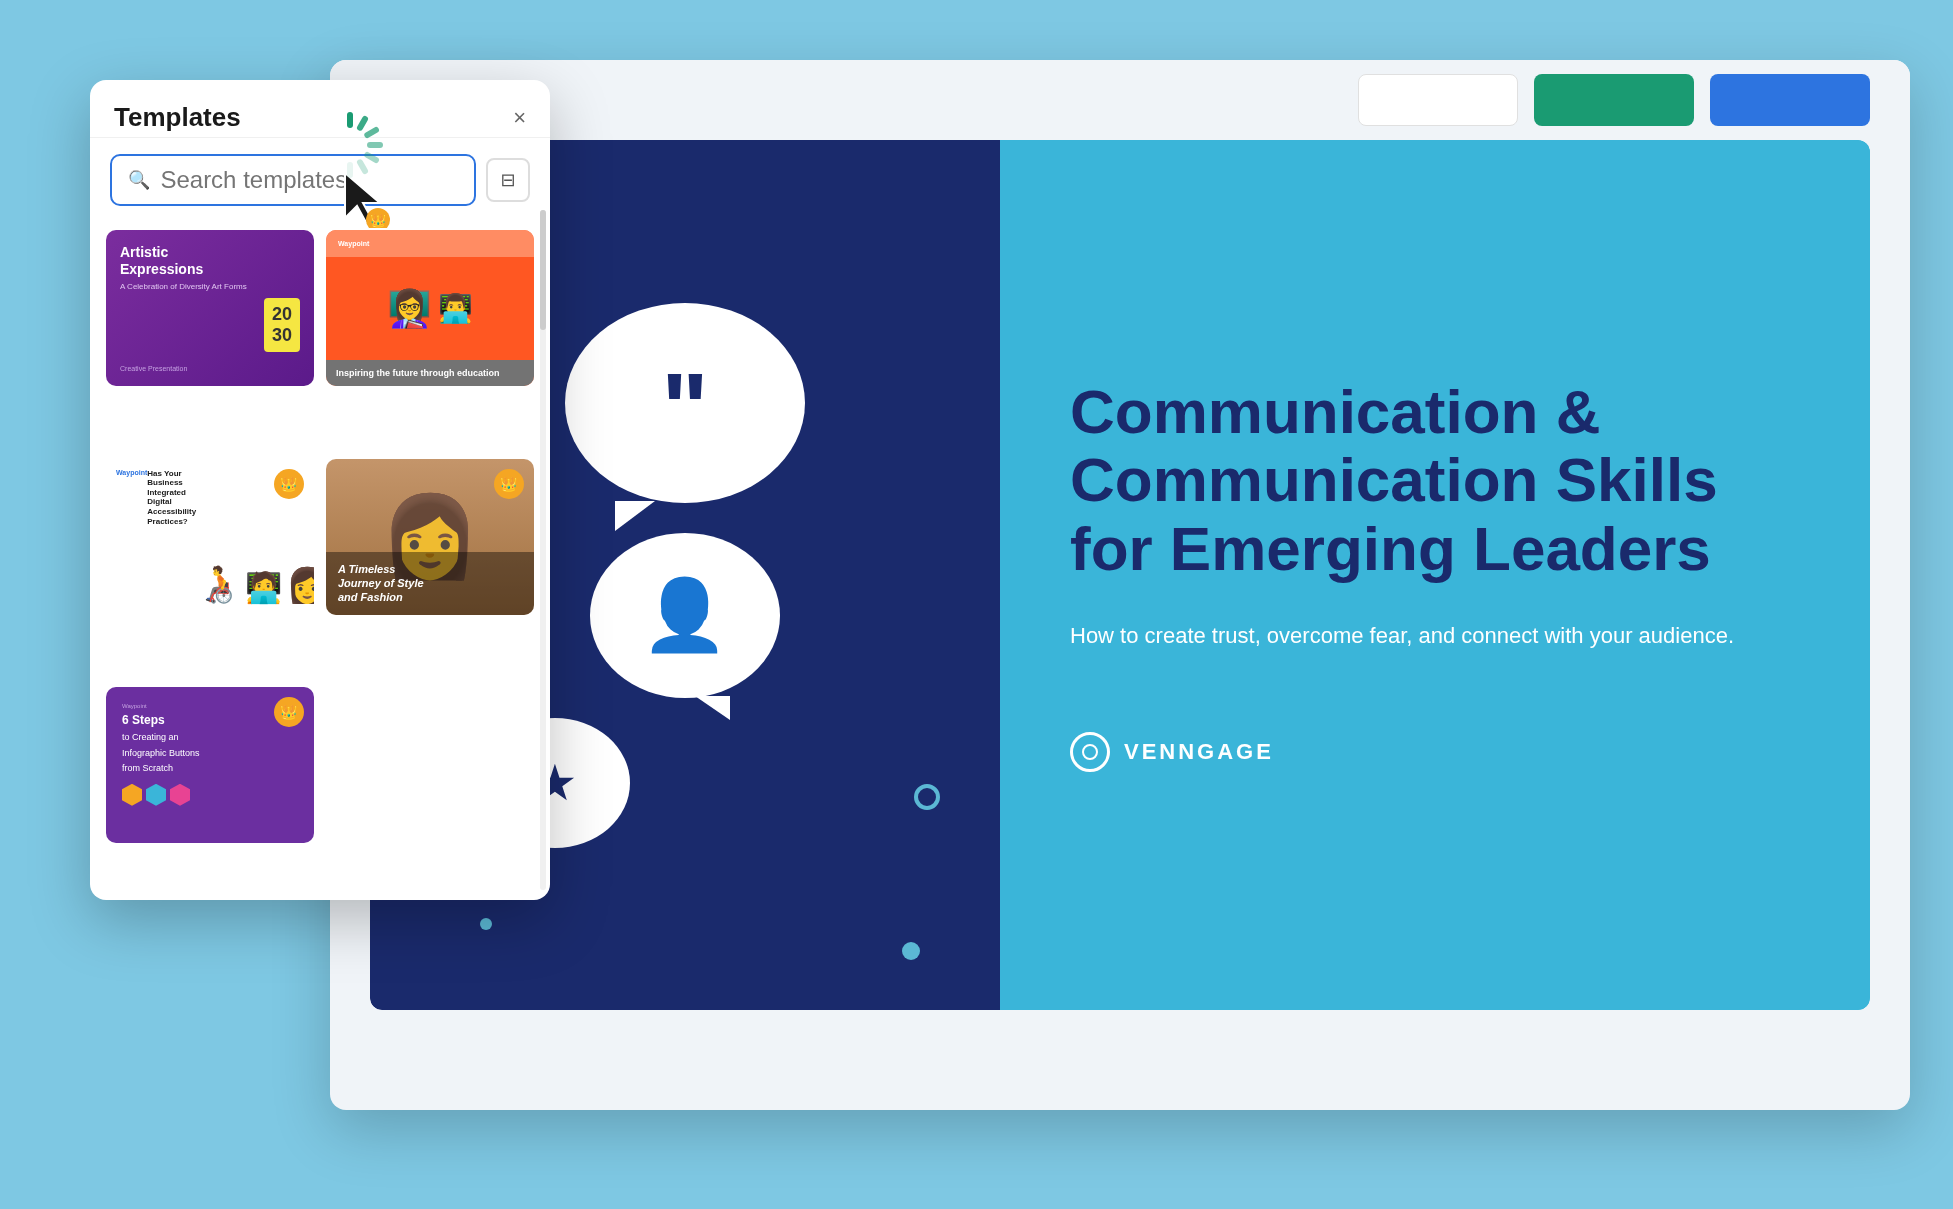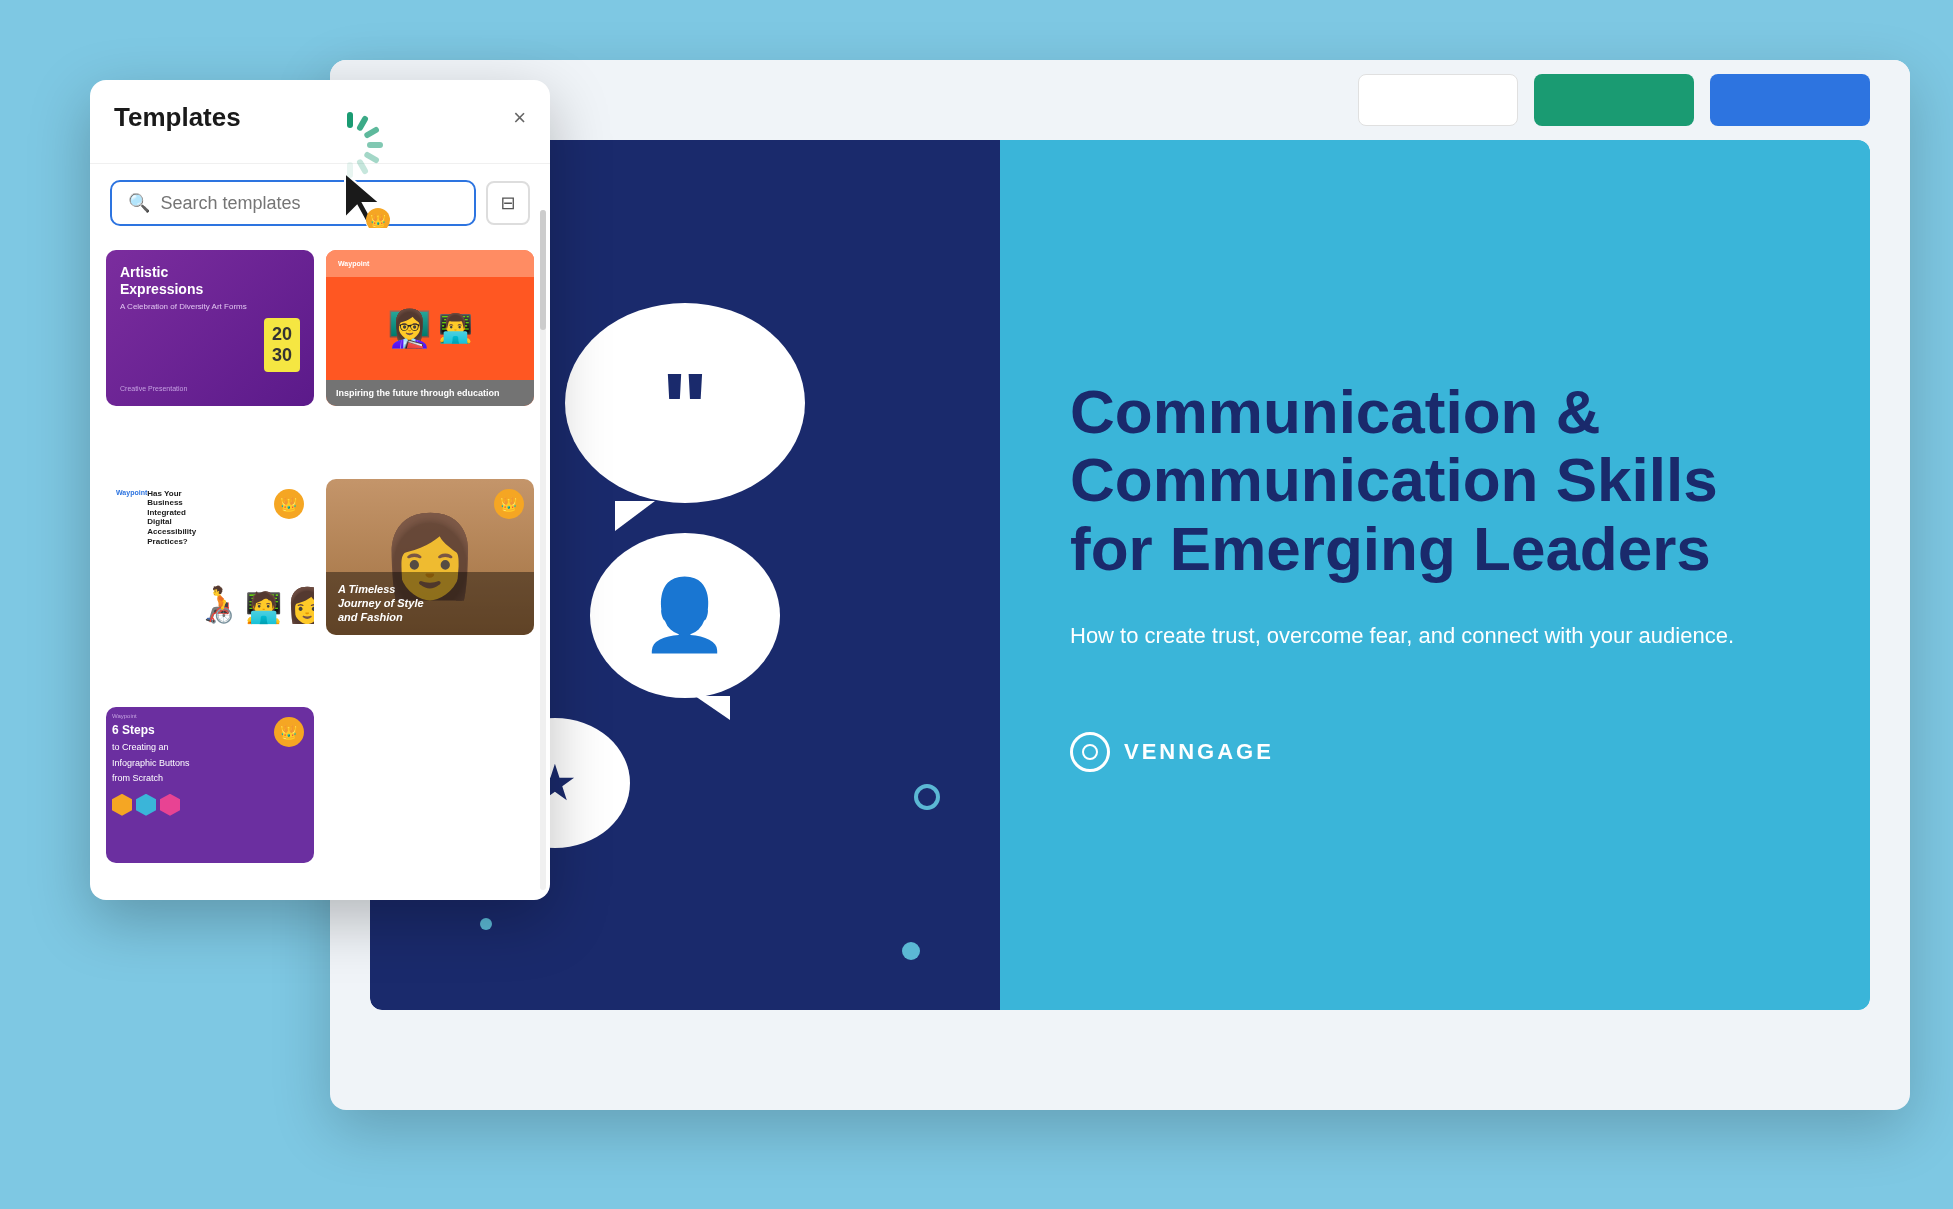--- a/index.html
+++ b/index.html
@@ -128,21 +128,21 @@
       border-radius: 16px;
       box-shadow: 0 20px 60px rgba(0,0,0,0.25);
       overflow: hidden;
       z-index: 10;
     }
 
     .panel-header {
       display: flex;
       align-items: center;
       justify-content: space-between;
-      padding: 22px 24px 30px 24px;
+      padding: 22px 24px 4px 24px;
       border-bottom: 1px solid #f0f0f0;
     }
 
     .panel-title {
       font-size: 26px;
       font-weight: 700;
       color: #1a1a1a;
     }
 
     .close-btn {
@@ -171,21 +171,21 @@
     }
 
     .search-icon {
       color: #888;
       font-size: 18px;
     }
 
     .search-input {
       border: none;
       outline: none;
-      font-size: 18px;
+      font-size: 24px;
       color: #aaa;
       width: 100%;
       background: transparent;
     }
 
     .filter-btn {
       width: 44px;
       height: 44px;
       border: 2px solid #ddd;
       border-radius: 8px;
@@ -419,21 +419,21 @@
       <div style="width:100%;height:100%;background:linear-gradient(to bottom, #c4956a, #a07040);display:flex;align-items:flex-end;">
         <div style="position:absolute;inset:0;display:flex;align-items:center;justify-content:center;font-size:80px;opacity:0.8;">👩</div>
         <div style="position:relative;z-index:2;padding:10px 12px;background:rgba(0,0,0,0.4);width:100%;">
           <div style="color:white;font-size:11px;font-weight:700;font-style:italic;line-height:1.3;">A Timeless<br>Journey of Style<br>and Fashion</div>
         </div>
       </div>
       <div class="premium-badge">👑</div>
     </div>
 
     <div class="template-card" style="position:relative;">
-      <div style="width:100%;height:100%;background:#6b2fa0;padding:6px;">
+      <div style="width:100%;height:100%;background:#6b2fa0;padding:16px;">
         <div style="color:#c4a0e0;font-size:6px;margin-bottom:4px;">Waypoint</div>
         <div style="color:white;font-size:12px;font-weight:800;line-height:1.3;">6 Steps<br><span style="font-size:9px;font-weight:400;">to Creating an<br>Infographic Buttons<br>from Scratch</span></div>
         <div style="display:flex;gap:4px;margin-top:8px;">
           <div style="width:20px;height:22px;background:#f5a623;clip-path:polygon(50% 0%,100% 25%,100% 75%,50% 100%,0% 75%,0% 25%);"></div>
           <div style="width:20px;height:22px;background:#3ab5d9;clip-path:polygon(50% 0%,100% 25%,100% 75%,50% 100%,0% 75%,0% 25%);"></div>
           <div style="width:20px;height:22px;background:#e84393;clip-path:polygon(50% 0%,100% 25%,100% 75%,50% 100%,0% 75%,0% 25%);"></div>
         </div>
       </div>
       <div class="premium-badge">👑</div>
     </div>

